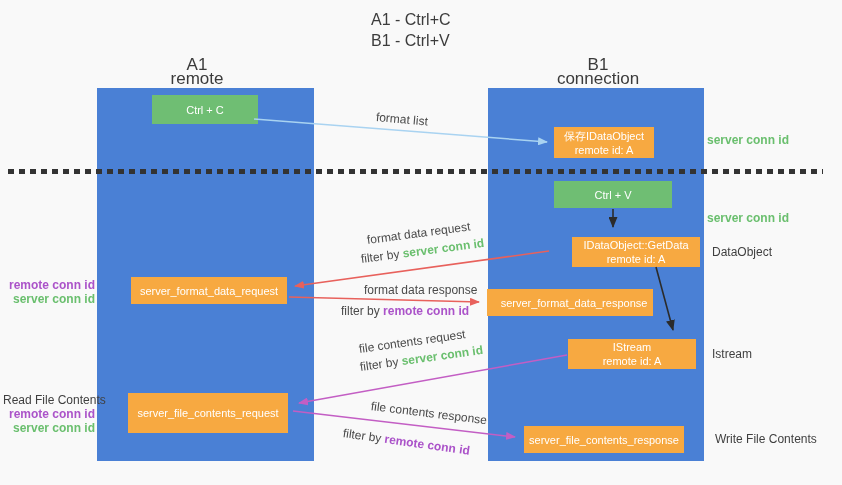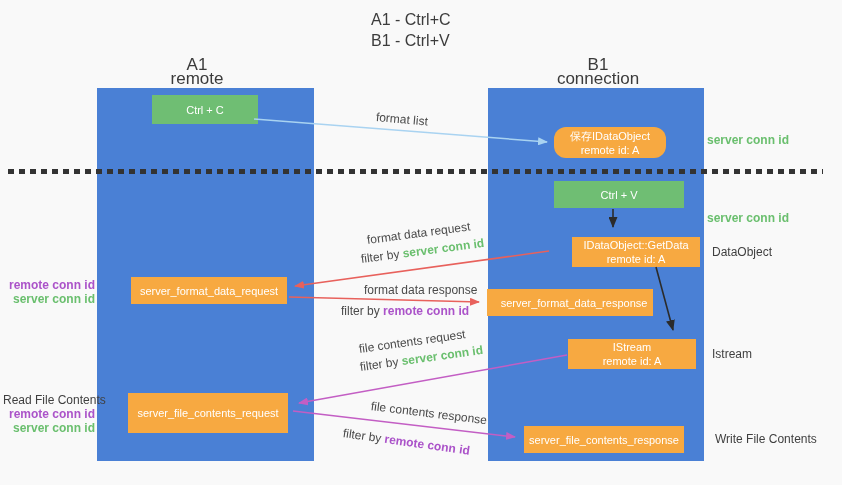--- a/index.html
+++ b/index.html
@@ -65,26 +65,26 @@
 
   <div class="column col-left"></div>
   <div class="column col-right"></div>
 
   <div class="dotted-line"></div>
 
   <div class="node green-node" style="left:136px; top:95px; width:106px; height:29px;margin-left:16px;">
     <div>Ctrl + C</div>
   </div>
 
-  <div class="node orange-node" style="left:554px; top:127px; width:112px; height:31px;border-radius:12px;">
+  <div class="node orange-node" style="left:554px; top:127px; width:100px; height:31px;">
     <div>保存IDataObject</div>
     <div>remote id: A</div>
   </div>
 
-  <div class="node green-node" style="left:554px; top:181px; width:130px; height:27px;">
+  <div class="node green-node" style="left:554px; top:181px; width:118px; height:27px;">
     <div>Ctrl + V</div>
   </div>
 
   <div class="node orange-node" style="left:572px; top:237px; width:128px; height:30px;">
     <div>IDataObject::GetData</div>
     <div>remote id: A</div>
   </div>
 
   <div class="node orange-node" style="left:131px; top:277px; width:156px; height:27px;">
     <div>server_format_data_request</div>

